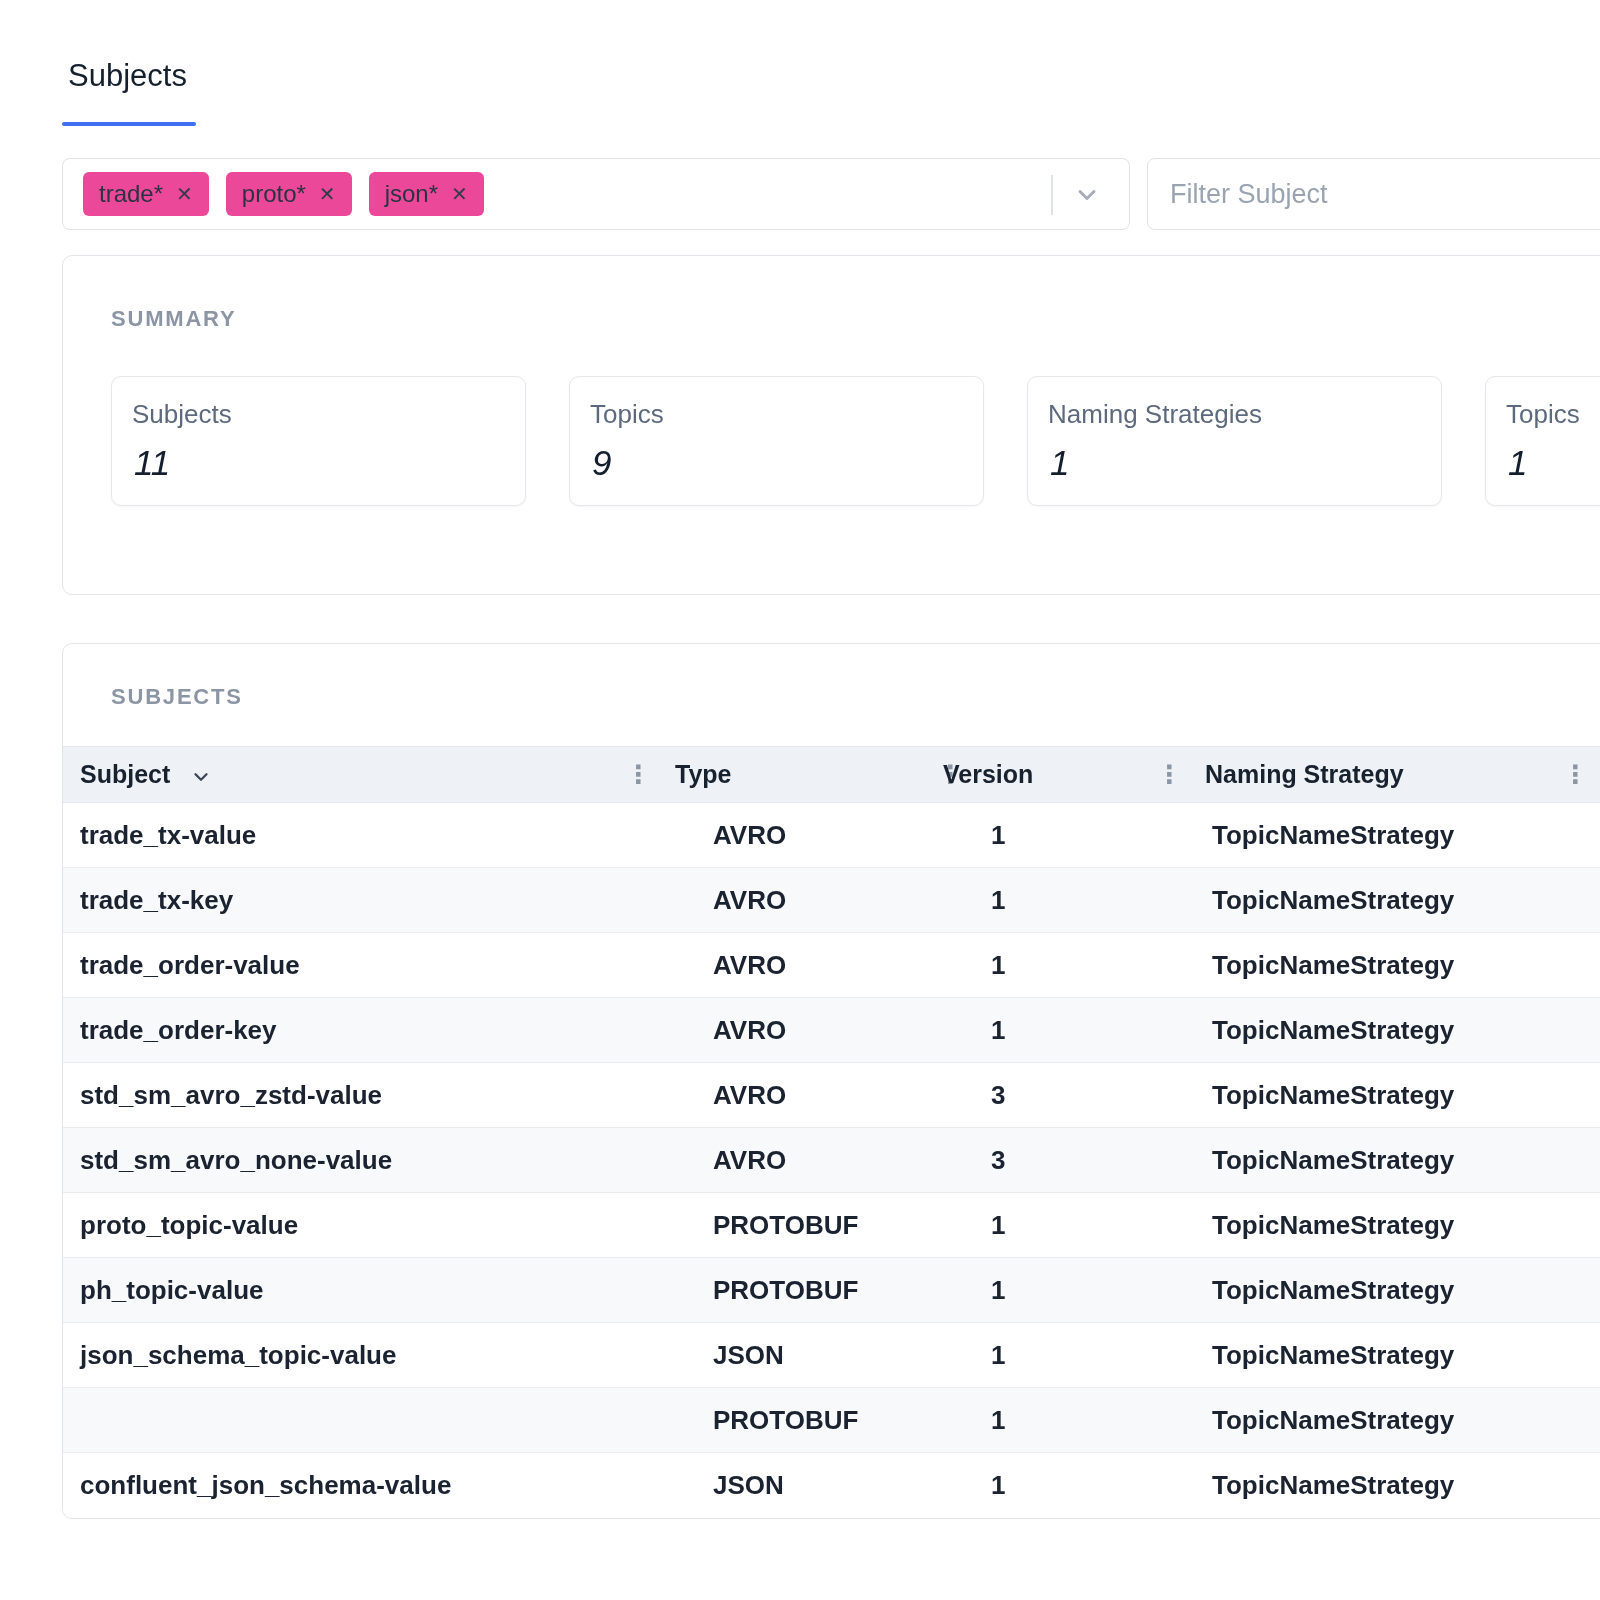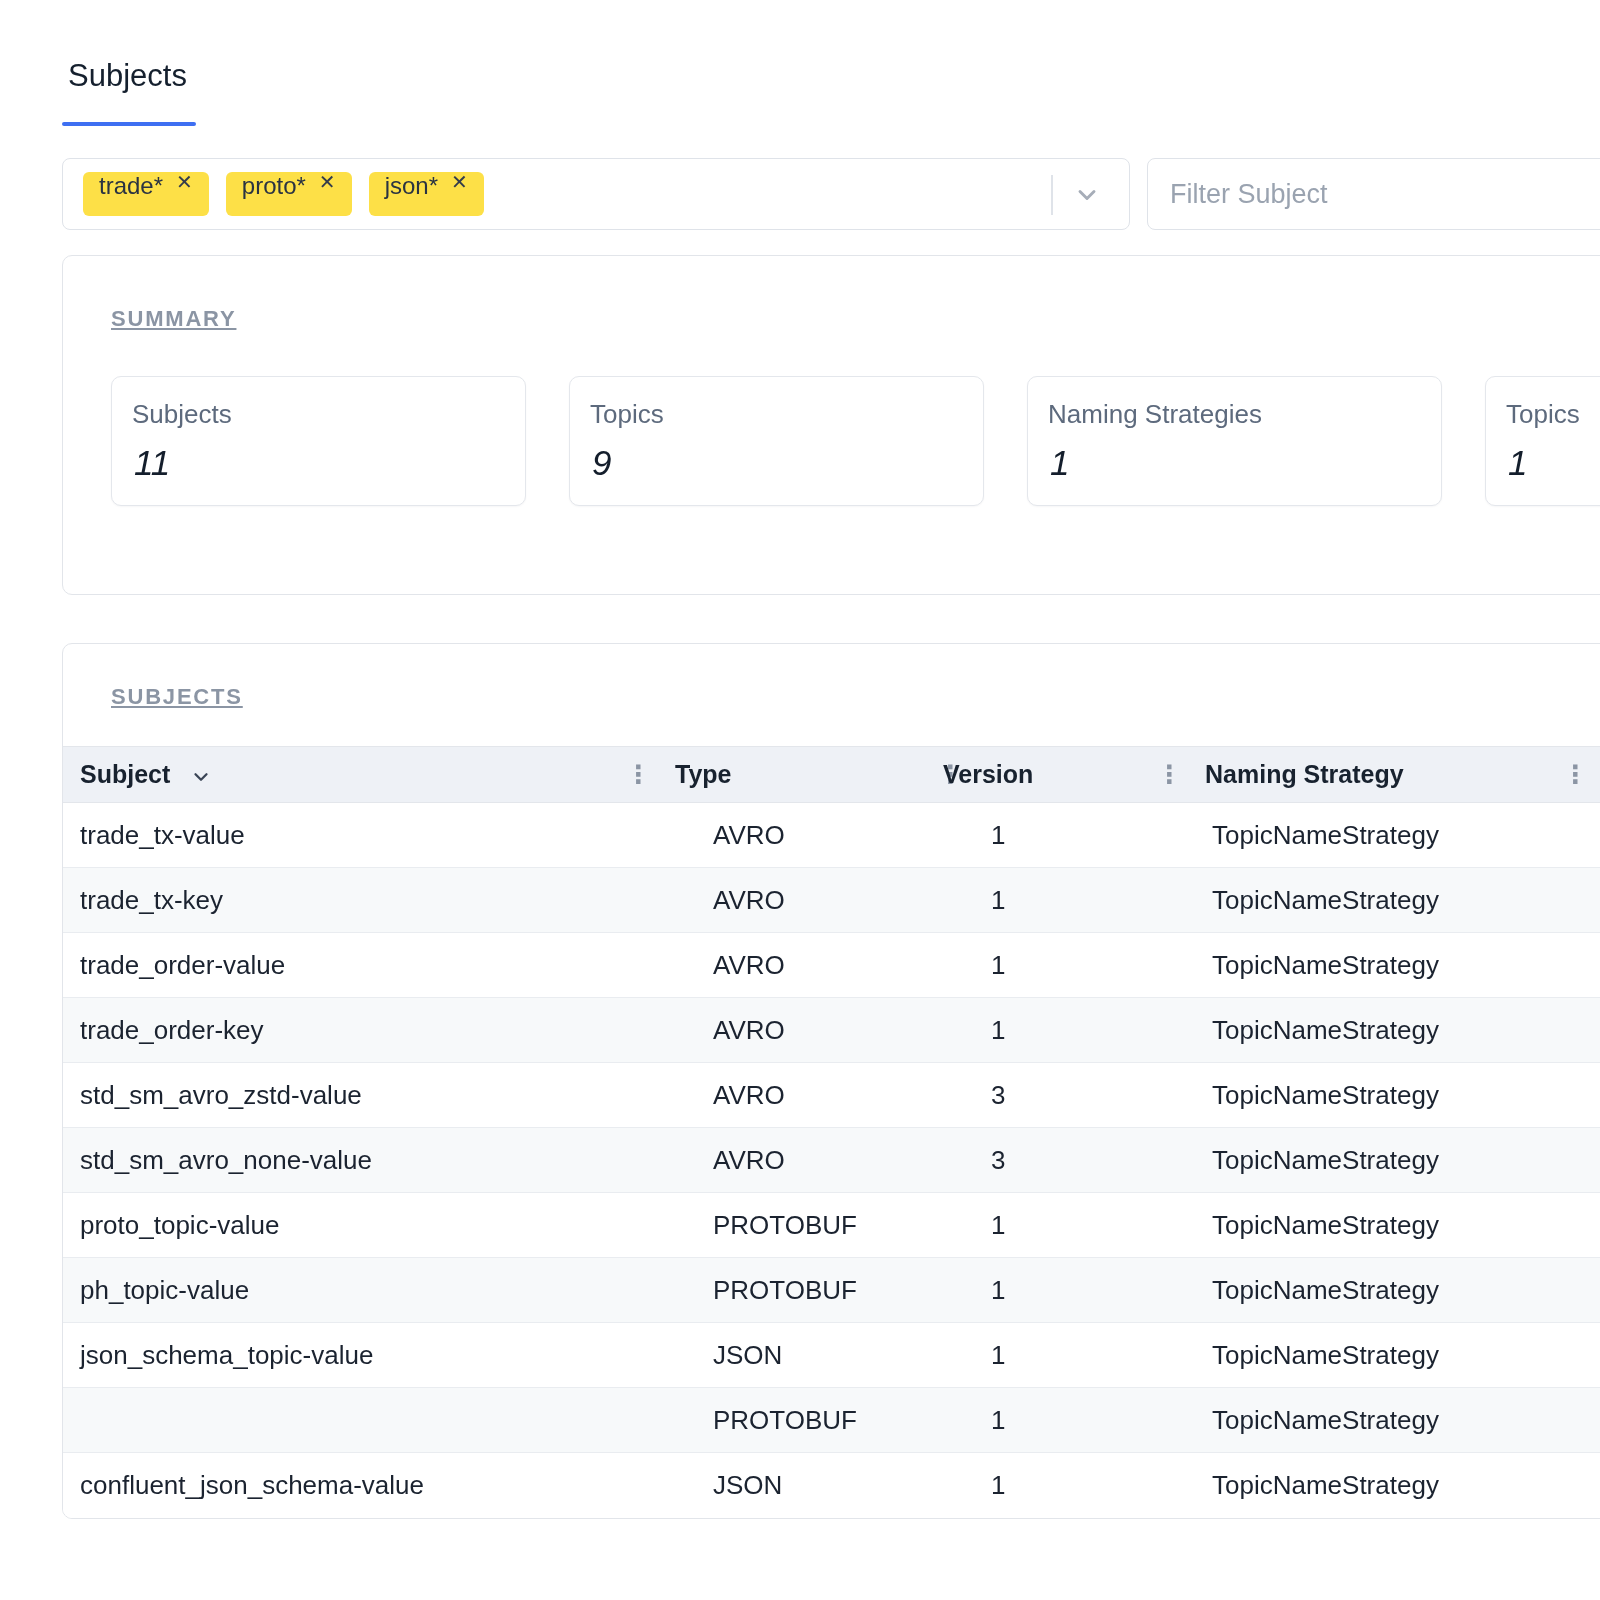--- a/index.html
+++ b/index.html
@@ -13,41 +13,41 @@
   .tab-label { position:absolute; left:68px; top:58px; font-size:31px; color:#15202e; }
   .tab-underline { position:absolute; left:62px; top:122px; width:134px; height:4px; background:#3e6ff2; border-radius:2px; }
 
   
   .filterbar {
     position:absolute; left:62px; top:158px; width:1068px; height:72px;
     border:1px solid #dfe3e9; border-radius:8px; background:#fff;
     display:flex; align-items:center; padding-left:20px;
   }
   .chip {
-    display:flex; gap:13px; background:#fde047;
+    display:flex; align-items:center; gap:13px; background:#ec4899;
     border-radius:6px; height:44px; padding:0 16px; margin-right:17px;
     font-size:24px; color:#2a3342;
   }
   .chip .x { font-size:20px; font-weight:700; color:#333c4b; cursor:pointer; line-height:1; }
   .fb-divider { position:absolute; right:76px; top:16px; width:2px; height:40px; background:#dfe3e9; }
   .fb-chevron { position:absolute; right:28px; top:22px; cursor:pointer; line-height:0; }
 
   .filter-input {
     position:absolute; left:1147px; top:158px; width:473px; height:72px;
     border:1px solid #dfe3e9; border-radius:8px; padding:0 22px;
     font-size:27px; color:#1c2634; outline:none;
     font-family:"Liberation Sans","DejaVu Sans",sans-serif;
   }
   .filter-input::placeholder { color:#9aa3b0; }
 
   
   .card { position:absolute; border:1px solid #e2e5ea; border-radius:10px; background:#fff; }
   .card-title {
     position:absolute; left:48px; font-size:22px; font-weight:700;
-    letter-spacing:1.8px; color:#8b95a4;text-decoration:underline;
+    letter-spacing:1.8px; color:#8b95a4;
   }
 
   
   #summary-card { left:62px; top:255px; width:1560px; height:340px; }
   .stat-card {
     position:absolute; top:120px; width:415px; height:130px;
     border:1px solid #e4e7ec; border-radius:10px; background:#fff;
     box-shadow:0 1px 2px rgba(20,30,50,0.04); overflow:hidden;
   }
   .stat-label { position:absolute; left:20px; top:22px; font-size:26px; color:#5d6a7d; white-space:nowrap; }
@@ -69,21 +69,21 @@
     font-size:25px; font-weight:700; color:#8b95a4; cursor:pointer;
   }
   .sort-chevron { line-height:0; cursor:pointer; margin-top:4px; }
 
   .tbody { position:absolute; left:0; top:159px; width:100%; }
   .trow { position:relative; width:100%; height:65px; border-bottom:1px solid #e9ecf0; background:#fff; }
   .trow:nth-child(even) { background:#f7f9fa; }
   .trow:last-child { border-bottom:none; }
   .tcell {
     position:absolute; top:0; height:100%; display:flex; align-items:center;
-    font-size:26px; color:#1b2330; white-space:nowrap;
+    font-size:26px; color:#1b2330; white-space:nowrap;font-weight:bold;
   }
 
   .col-subject { left:17px; }
   .col-type    { left:650px; }
   .col-version { left:928px; }
   .col-naming  { left:1149px; }
   .hcol-subject { left:17px; }
   .hcol-type    { left:612px; }
   .hcol-version { left:880px; }
   .hcol-naming  { left:1142px; }

